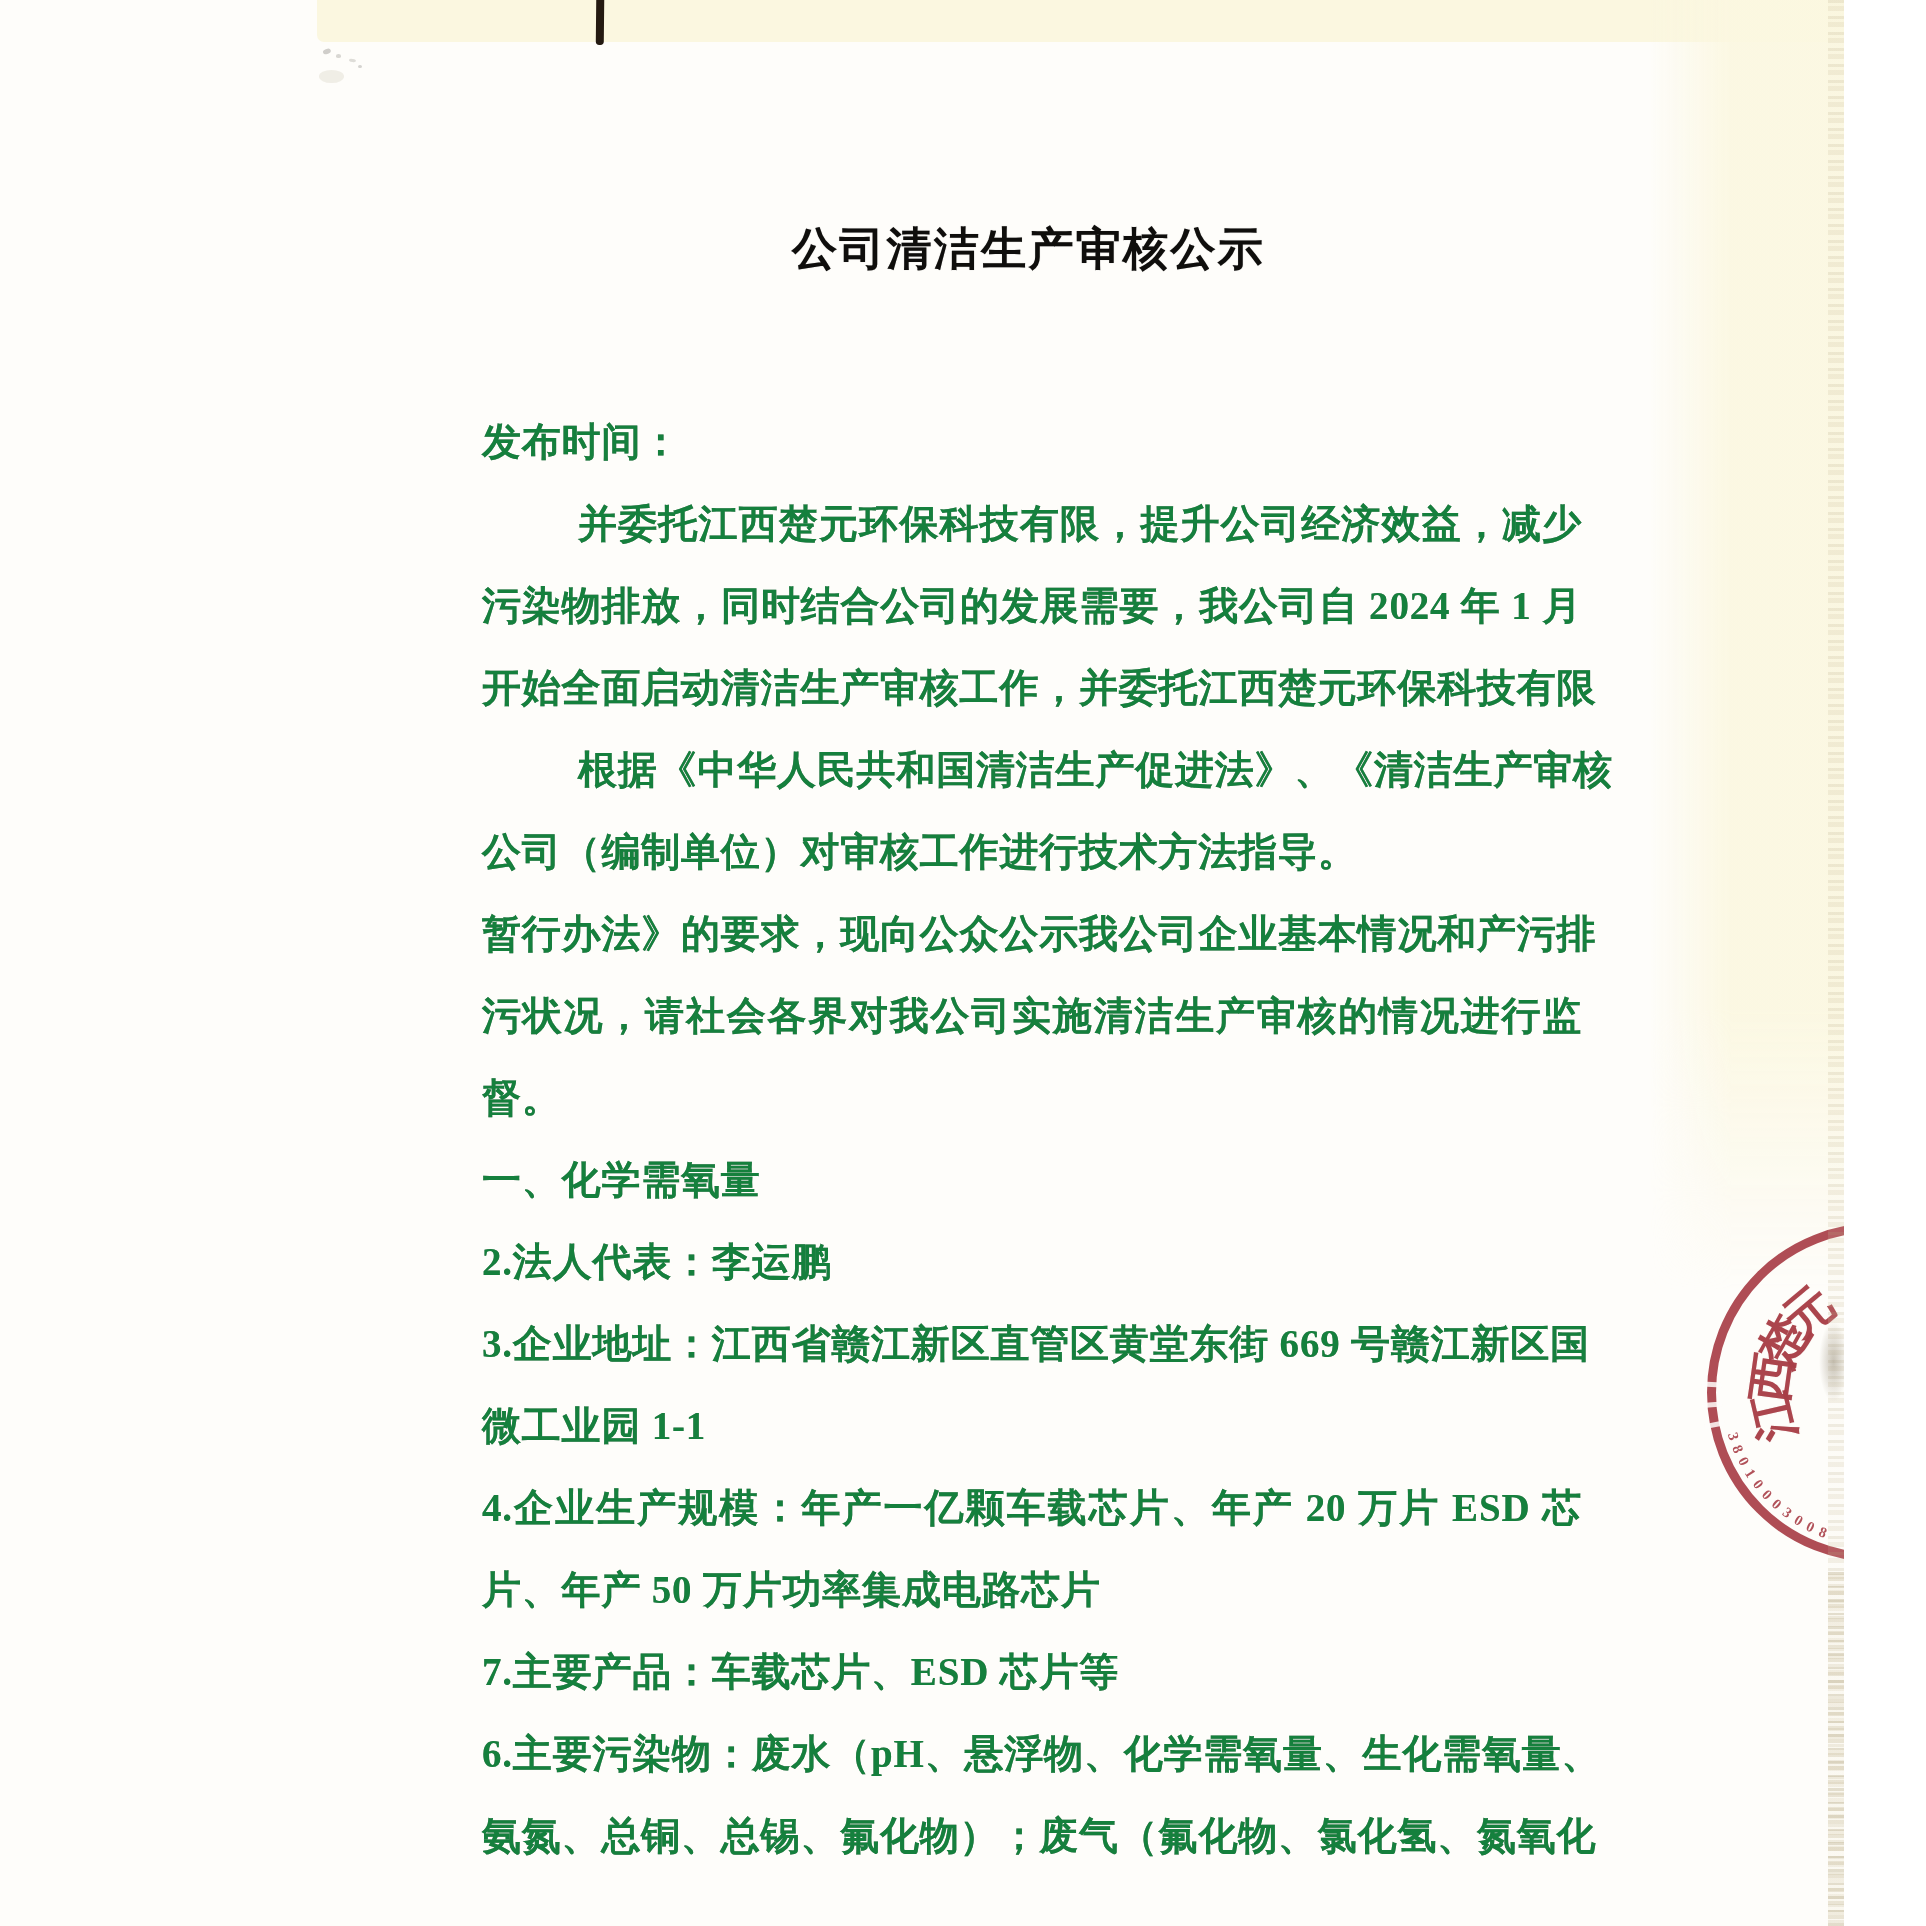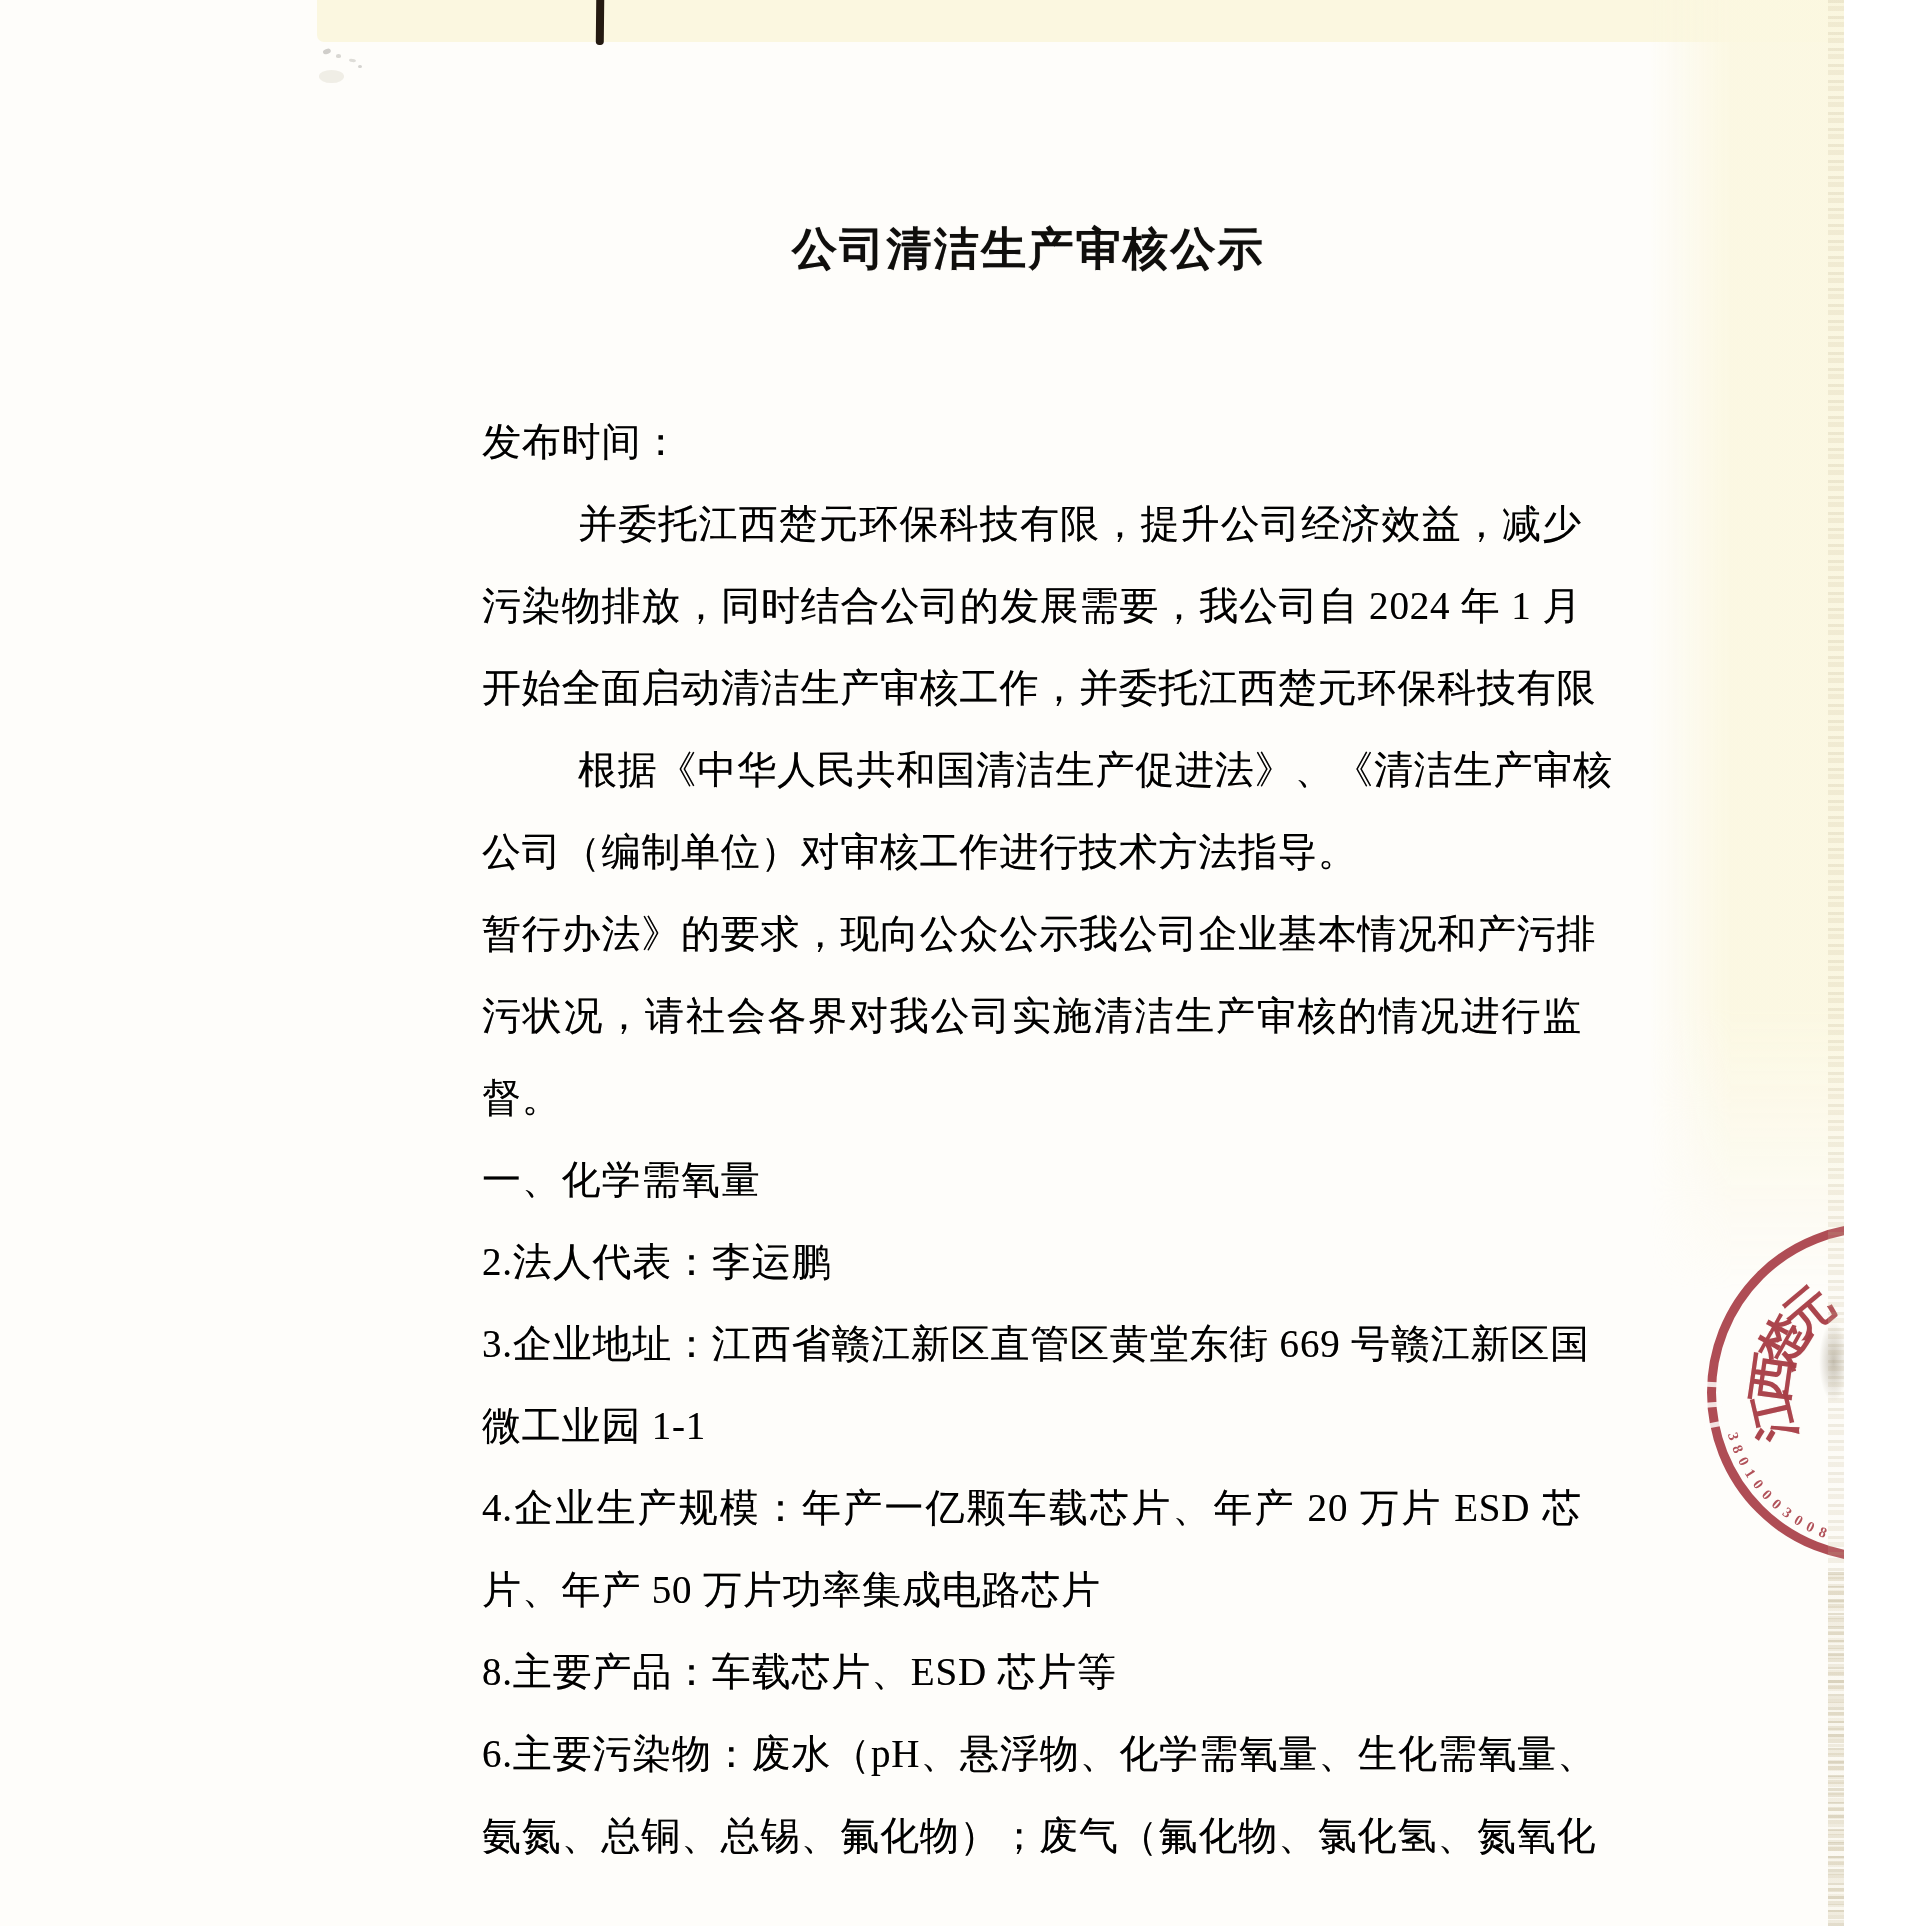--- a/index.html
+++ b/index.html
@@ -40,21 +40,21 @@
     position:absolute;left:792px;top:219px;margin:0;z-index:2;
     font-family:"Liberation Sans","DejaVu Sans",sans-serif;
     font-size:45px;font-weight:bold;letter-spacing:2.3px;color:#0f0e0c;
     text-shadow:0 0 0.8px rgba(10,10,10,.4);white-space:nowrap;
   }
   .doc-body{
     position:absolute;left:482px;top:401px;width:1100px;z-index:2;
   }
   .line{
     height:82px;line-height:82px;font-size:39px;letter-spacing:0.8px;
-    color:#000000;white-space:nowrap;text-shadow:0 0 0.4px rgba(20,18,16,.45);
+    color:#15803d;white-space:nowrap;text-shadow:0 0 0.4px rgba(20,18,16,.45);font-weight:bold;
   }
   .line.j{text-align:justify;text-align-last:justify;text-justify:inter-character;}
   .line.ind{padding-left:96px;}
   .seal{
     position:absolute;left:1707px;top:1223px;width:339px;height:339px;
     border:9.2px solid rgba(168,62,71,.92);border-radius:50%;box-sizing:border-box;
     z-index:4;
   }
   .seal-char{
     position:absolute;left:50%;top:50%;width:51px;height:51px;margin:-25.4px 0 0 -25.4px;
@@ -114,21 +114,21 @@
       <div class="line">公司（编制单位）对审核工作进行技术方法指导。</div>
       <div class="line j">暂行办法》的要求，现向公众公示我公司企业基本情况和产污排</div>
       <div class="line j">污状况，请社会各界对我公司实施清洁生产审核的情况进行监</div>
       <div class="line">督。</div>
       <div class="line">一、化学需氧量</div>
       <div class="line">2.法人代表：李运鹏</div>
       <div class="line j">3.企业地址：江西省赣江新区直管区黄堂东街 669 号赣江新区国</div>
       <div class="line">微工业园 1-1</div>
       <div class="line j">4.企业生产规模：年产一亿颗车载芯片、年产 20 万片 ESD 芯</div>
       <div class="line">片、年产 50 万片功率集成电路芯片</div>
-      <div class="line">8.主要产品：车载芯片、ESD 芯片等</div>
+      <div class="line">7.主要产品：车载芯片、ESD 芯片等</div>
       <div class="line j">6.主要污染物：废水（pH、悬浮物、化学需氧量、生化需氧量、</div>
       <div class="line j">氨氮、总铜、总锡、氟化物）；废气（氟化物、氯化氢、氮氧化</div>
     </div>
 
   <div class="seal" id="seal">
       <span class="seal-char" style="transform: rotate(-103deg) translateY(-106px);">江</span>
       <span class="seal-char" style="transform: rotate(-82deg) translateY(-106px);">西</span>
       <span class="seal-char" style="transform: rotate(-61deg) translateY(-106px);">楚</span>
       <span class="seal-char" style="transform: rotate(-40deg) translateY(-106px);">元</span>
       <span class="seal-digit" style="transform: rotate(-107deg) translateY(-150px) rotate(180deg);">3</span>

